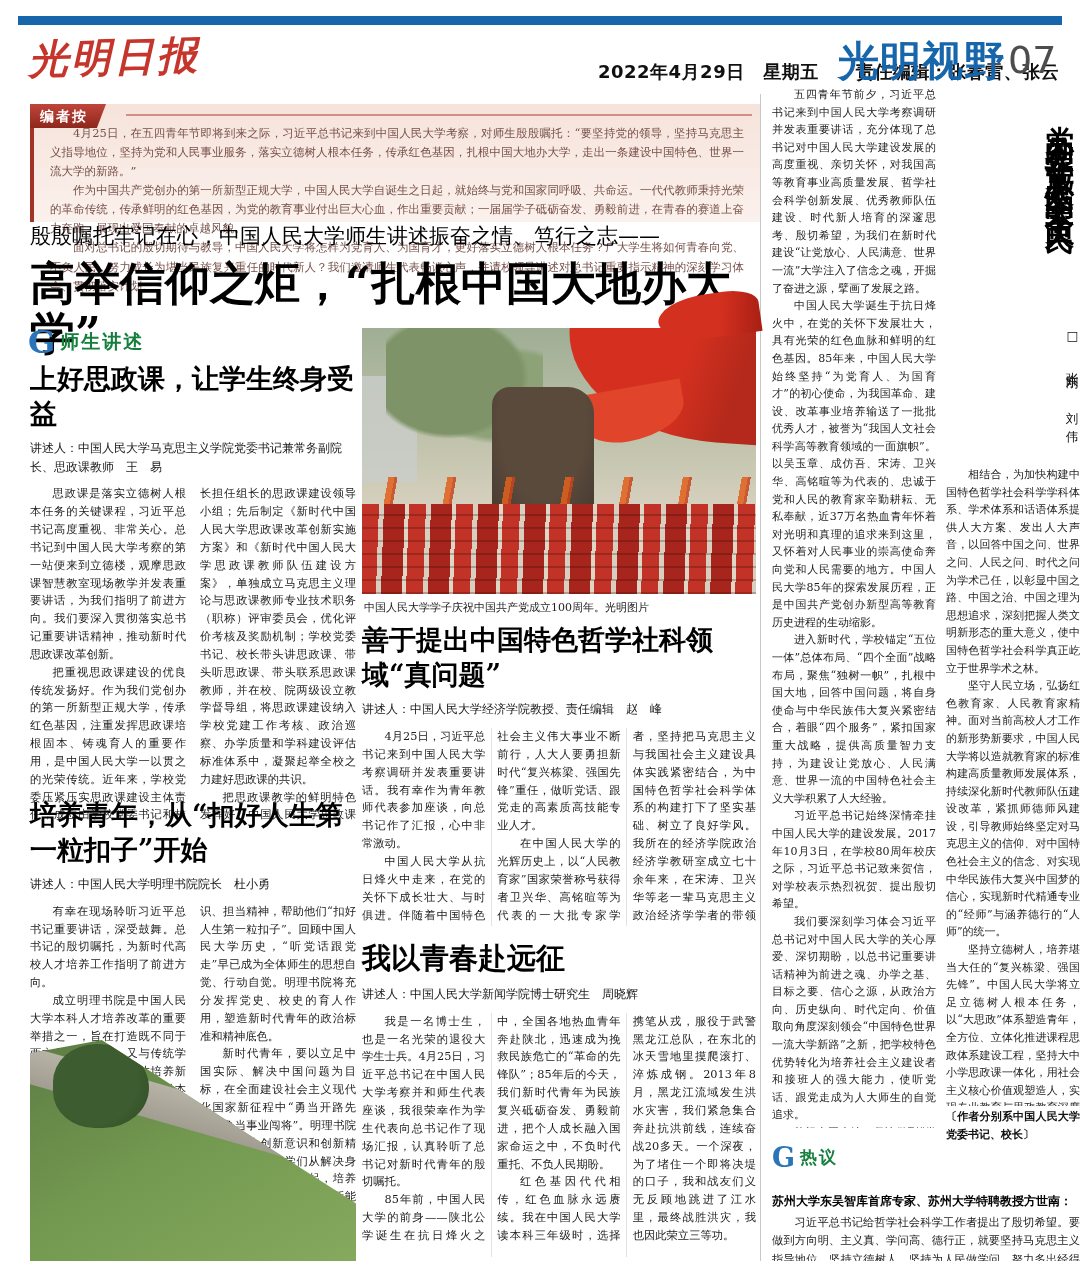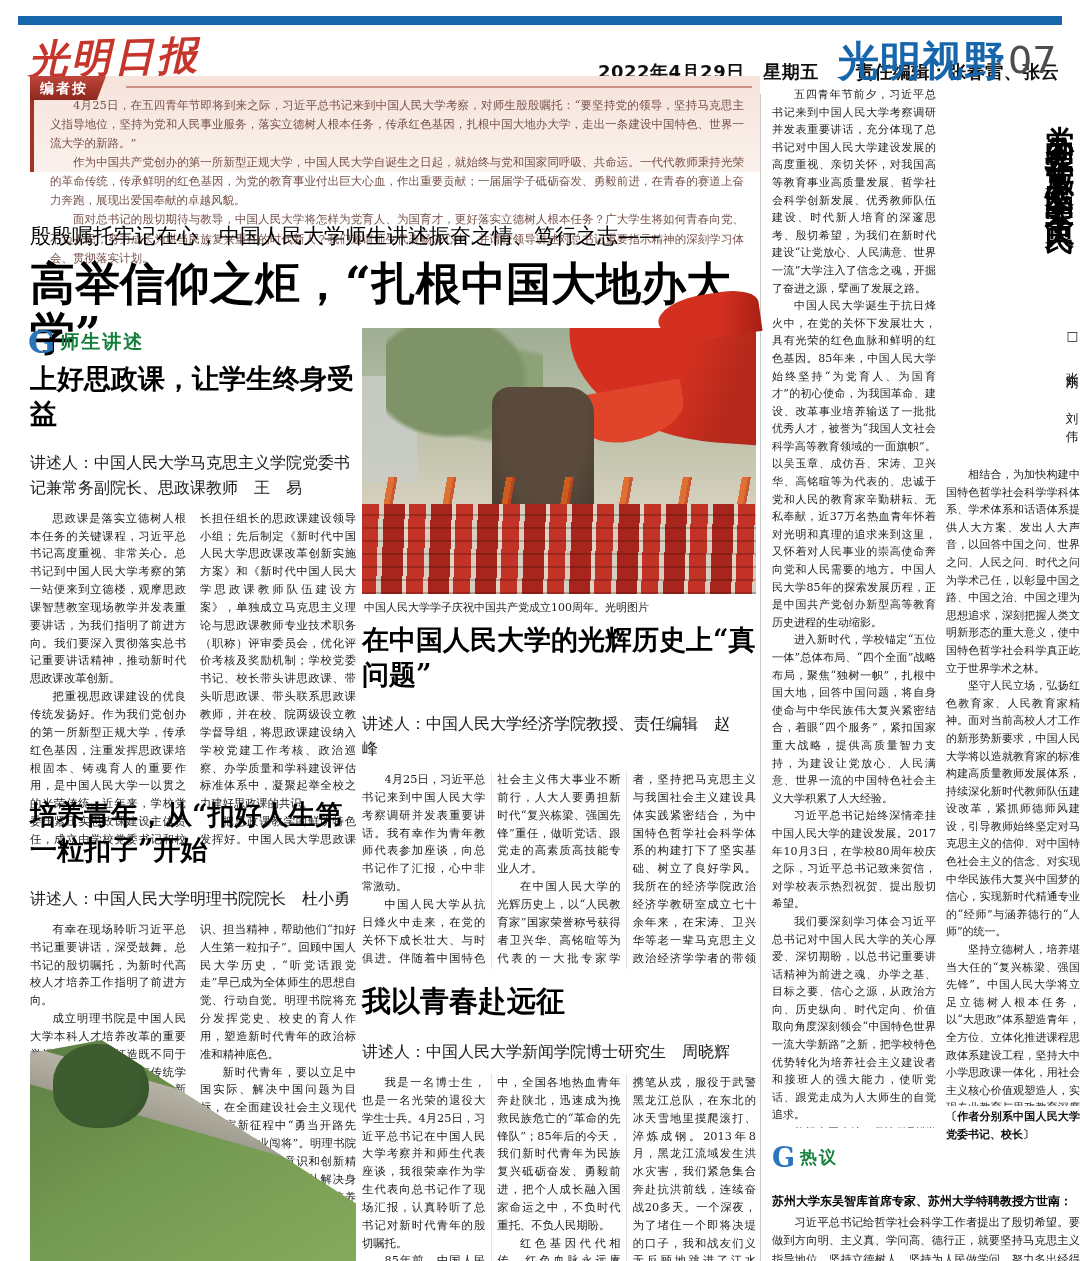--- a/index.html
+++ b/index.html
@@ -10,21 +10,21 @@
   
   .topbar{left:18px;top:16px;width:1044px;height:9px;background:#1766ab;}
   .masthead{left:28px;top:30px;font-size:40px;font-weight:900;font-style:italic;color:#c5352b;
             letter-spacing:3px;transform:rotate(-1.5deg);font-family:"DejaVu Serif",serif;}
   .header-meta{left:598px;top:60px;font-size:18px;font-weight:bold;color:#101010;
                font-family:"DejaVu Sans","Liberation Sans",sans-serif;letter-spacing:.5px;}
   .section-name{left:838px;top:34px;font-size:41px;font-weight:900;color:#1766ab;letter-spacing:1px;}
   .page-num{left:1008px;top:38px;font-size:38px;color:#4d4d4d;font-family:"DejaVu Sans",sans-serif;}
 
   
-  .editor-note{left:30px;top:76px;width:726px;height:96px;background:linear-gradient(#f6e3db,#fbf1ec);
+  .editor-note{left:30px;top:104px;width:726px;height:118px;background:linear-gradient(#f6e3db,#fbf1ec);
                border-left:4px solid #a33327;}
   .en-label{position:absolute;top:0;left:-4px;background:linear-gradient(#c0453a,#8f271d);color:#fff;
             font-weight:bold;font-size:14px;line-height:22px;padding:1px 18px 1px 10px;
             clip-path:polygon(0 0,100% 0,88% 100%,0 100%);letter-spacing:2px;
             font-family:"DejaVu Sans",sans-serif;}
   .en-rule{position:absolute;top:10px;left:92px;right:8px;height:2px;background:#b14a3e;opacity:.55;}
   .en-text{padding:20px 16px 4px 16px;font-size:11.5px;line-height:1.66;color:#775149;text-align:justify;}
   .en-text p{margin:0;text-indent:2em;}
 
   
@@ -34,21 +34,21 @@
 
   
   .marker{display:flex;align-items:center;}
   .marker-srjs{left:28px;top:326px;}
   .g-logo{font-size:32px;font-weight:900;color:#2a74ba;font-family:"DejaVu Serif",serif;line-height:1;}
   .marker-label{font-size:19px;font-weight:bold;color:#15803d;margin-left:5px;letter-spacing:2px;
                 font-family:"DejaVu Sans",sans-serif;}
 
   
   .art-title{font-weight:900;color:#000;margin:0;line-height:1.28;}
-  .byline{font-size:16px;color:#1a1a1a;margin-top:20px;line-height:1.55;}
+  .byline{font-size:12px;color:#1a1a1a;margin-top:8px;line-height:1.55;}
   .body-cols{margin-top:9px;font-size:11.3px;line-height:1.58;text-align:justify;color:#1b1b1b;overflow:hidden;}
   .body-cols p{margin:0;text-indent:2em;}
   .two{column-count:2;column-gap:14px;}
   .three{column-count:3;column-gap:12px;column-rule:1px solid #e3e3e3;}
 
   .art1{left:30px;top:362px;width:326px;}
   .art1 .art-title{font-size:27px;}
   .art1 .body-cols{height:352px;}
 
   .art2{left:30px;top:798px;width:326px;}
@@ -188,21 +188,21 @@
       <div class="ph-flag"></div>
       <div class="ph-flag2"></div>
       <div class="ph-statue"></div>
       <div class="ph-pedestal"></div>
       <div class="ph-flags-strip"></div>
       <div class="ph-crowd"></div>
     </div>
     <div class="caption">中国人民大学学子庆祝中国共产党成立100周年。光明图片</div>
 
     <div class="art3">
-      <h2 class="art-title">在中国人民大学的光辉历史上“真问题”</h2>
+      <h2 class="art-title">善于提出中国特色哲学社科领域“真问题”</h2>
       <div class="byline">讲述人：中国人民大学经济学院教授、责任编辑　赵　峰</div>
       <div class="body-cols three">
           <p>4月25日，习近平总书记来到中国人民大学考察调研并发表重要讲话。我有幸作为青年教师代表参加座谈，向总书记作了汇报，心中非常激动。</p>
           <p>中国人民大学从抗日烽火中走来，在党的关怀下成长壮大、与时俱进。伴随着中国特色社会主义伟大事业不断前行，人大人要勇担新时代“复兴栋梁、强国先锋”重任，做听党话、跟党走的高素质高技能专业人才。</p>
           <p>在中国人民大学的光辉历史上，以“人民教育家”国家荣誉称号获得者卫兴华、高铭暄等为代表的一大批专家学者，坚持把马克思主义与我国社会主义建设具体实践紧密结合，为中国特色哲学社会科学体系的构建打下了坚实基础、树立了良好学风。我所在的经济学院政治经济学教研室成立七十余年来，在宋涛、卫兴华等老一辈马克思主义政治经济学学者的带领下，始终坚守理论阵地，坚持中国特色、中国风格、中国气派，为新中国培养了大批人才。进入新时代，教研室把马克思主义政治经济学一般原理和中国特色社会主义经济建设实践相结合，坚持以习近平新时代中国特色社会主义思想为指导，引领中国特色社会主义政治经济学创新发展。</p>
         </div>
     </div>
 
     <div class="art4">
       <h2 class="art-title">我以青春赴远征</h2>

